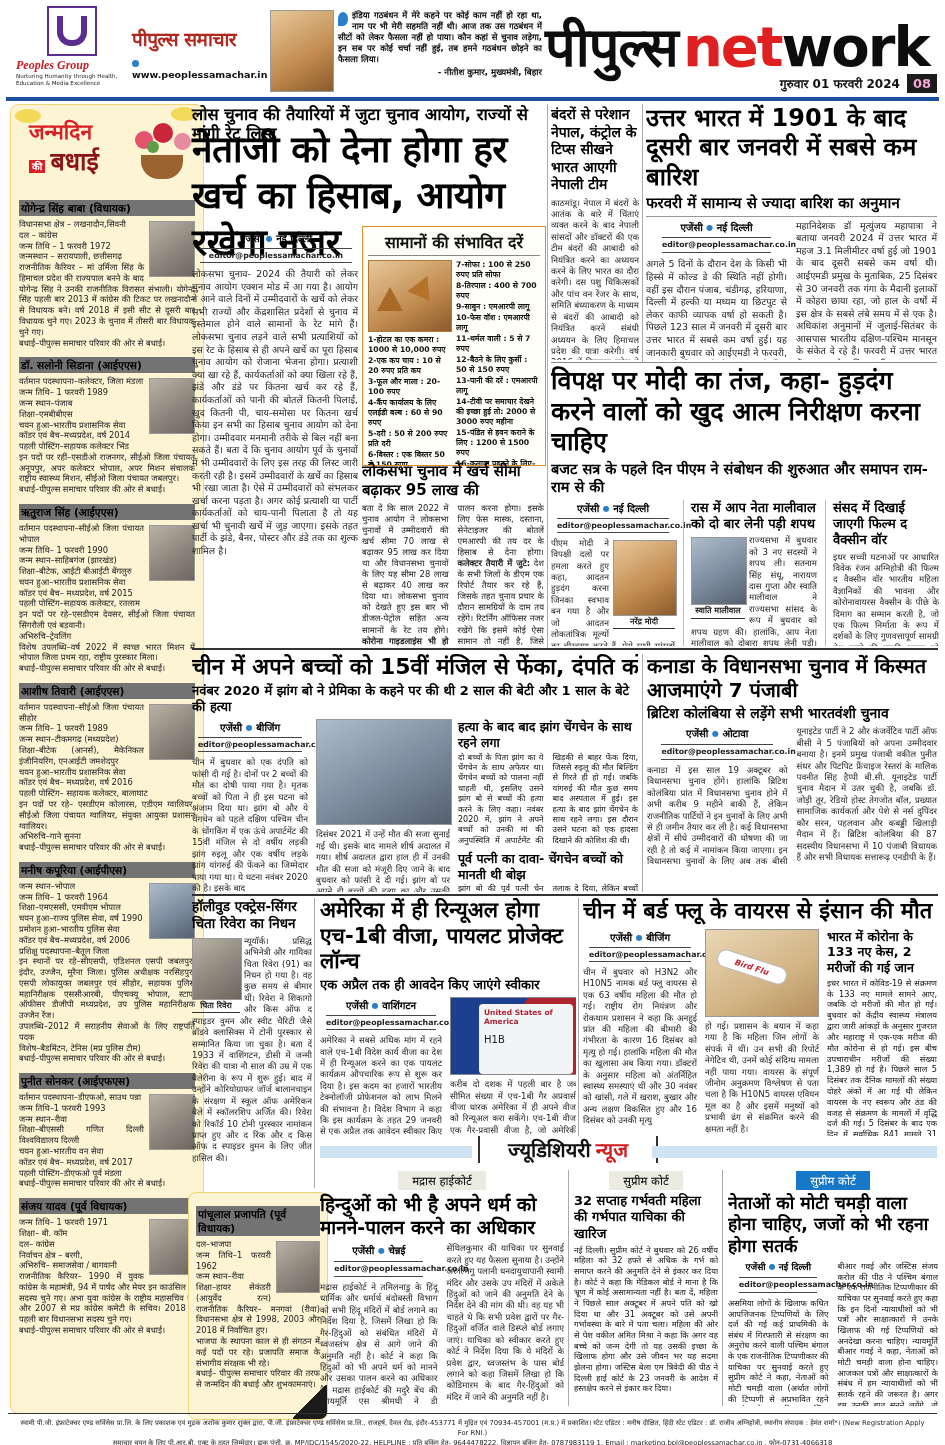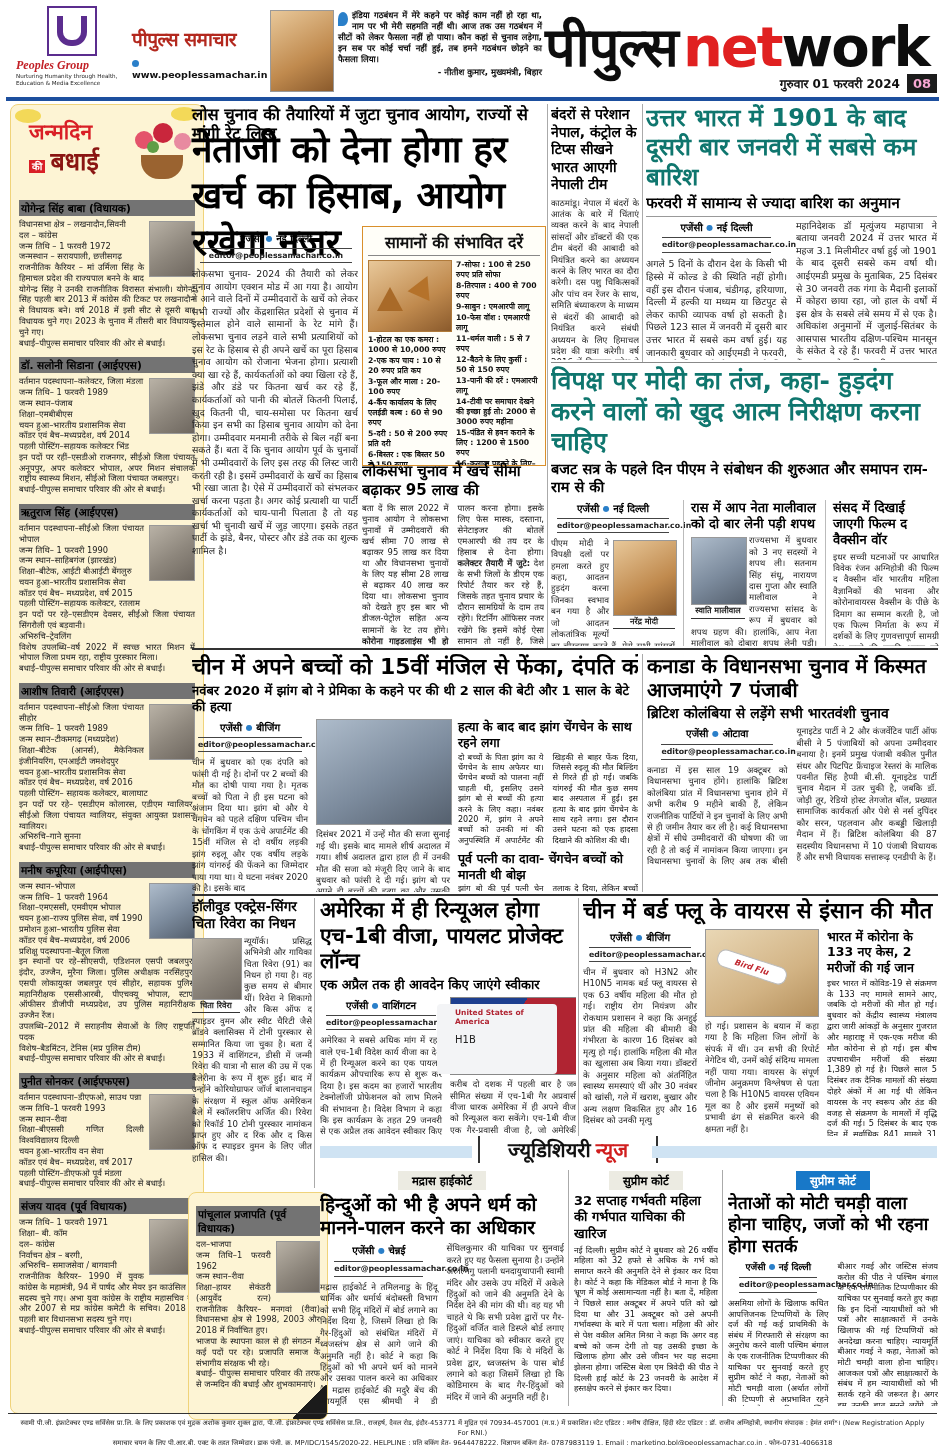--- a/index.html
+++ b/index.html
@@ -4,21 +4,21 @@
 <style>
   body{margin:0;background:#888}
   .page{position:relative;width:945px;height:1445px;background:#fff;margin:0 auto;
         font-family:"DejaVu Sans","Liberation Sans",sans-serif;color:#111;overflow:hidden}
   .abs{position:absolute}
   .jt{text-align:justify}
   .clip{overflow:hidden}
   
   .kicker{font-weight:bold;font-size:16.5px;line-height:1.15;color:#000}
   .hl-xl{font-weight:bold;font-size:37px;line-height:1.25;color:#000;letter-spacing:-.5px}
-  .hl-lg{font-weight:bold;font-size:24px;line-height:1.22;color:#0f766e}
+  .hl-lg{font-weight:bold;font-size:24px;line-height:1.22;color:#000000}
   .hl-md{font-weight:bold;font-size:20px;line-height:1.22;color:#000}
   .hl-sm{font-weight:bold;font-size:14.5px;line-height:1.25;color:#000}
   .hl-xs{font-weight:bold;font-size:12.5px;line-height:1.25;color:#000}
   .subhead{font-weight:bold;font-size:14px;line-height:1.25;color:#000}
   .body-t{font-size:9.4px;line-height:1.34;color:#1c1c1c}
   .body-s{font-size:8.6px;line-height:1.33;color:#1c1c1c}
   .cols2{column-count:2;column-gap:9px}
   
   .agency{text-align:center;font-weight:bold;font-size:10px;color:#000;padding:1px 0}
   .dot{color:#2a7fc9;font-size:8px;vertical-align:1px}
@@ -32,21 +32,21 @@
   .cap{font-weight:bold;font-size:8px;text-align:center;border-bottom:1px solid #333;padding:1px 0}
   
   .sb{background:#fdf4d4;border:1.5px solid #f0d37a;border-radius:8px}
   .bd-name{font-weight:bold;font-size:10.6px;color:#000;margin:9px 0 3px;background:#737373;padding:1px 2px}
   .bd-det{font-size:8.3px;line-height:1.3;color:#222;white-space:pre-line;text-align:justify}
   .bd-ph{width:44px;height:54px}
   
   .rates{border:1.4px solid #d98f2b;background:#fffef8;padding:4px 5px}
   .rates-title{font-weight:bold;font-size:16px;text-align:center;border-bottom:1.4px solid #888;padding-bottom:2px;margin-bottom:4px}
   .rate-it{font-size:7.7px;font-weight:bold;line-height:1.3;color:#111;margin-bottom:1px}
-  .badge{display:inline-block;background:#ecebe2;font-weight:bold;font-size:11.5px;padding:2px 14px;color:#000}
+  .badge{display:inline-block;background:#ecebe2;font-weight:normal;font-size:11.5px;padding:2px 14px;color:#000}
   .badge-blue{background:#1878c8;color:#fff}
   .vline{width:1px;background:#aaa}
   .hline{height:1.5px;background:#333}
   .bluebar{background:#cfe3f3;height:12px}
 </style>
 </head>
 <body>
 
 <div class="page">
 
@@ -363,21 +363,21 @@
     <div class="hl-md" style="font-size:21px">अमेरिका में ही रिन्यूअल होगा एच-1बी वीजा, पायलट प्रोजेक्ट लॉन्च</div>
     <div class="subhead" style="font-size:13px;margin:2px 0 4px">एक अप्रैल तक ही आवदेन किए जाएंगे स्वीकार</div>
     <div style="display:flex;gap:8px">
       <div style="width:122px">
         <div class="agency"><span>एजेंसी</span> <span class="dot">●</span> <span>वाशिंगटन</span></div>
         <div class="email">editor@peoplessamachar.co.in</div>
         <div class="body-s jt">अमेरिका ने सबसे अधिक मांग में रहने वाले एच-1बी विदेश कार्य वीजा का देश में ही रिन्यूअल करने का एक पायलट कार्यक्रम औपचारिक रूप से शुरू कर दिया है। इस कदम का हजारों भारतीय टेक्नोलॉजी प्रोफेशनल को लाभ मिलने की संभावना है। विदेश विभाग ने कहा कि इस कार्यक्रम के तहत 29 जनवरी से एक अप्रैल तक आवेदन स्वीकार किए जाएंगे। यह</div>
       </div>
       <div style="flex:1">
         <div style="width:126px;height:76px;background:linear-gradient(120deg,#1d3f8f 45%,#b02432 45%);border:1px solid #888;position:relative;margin-bottom:4px">
-          <div style="position:absolute;right:20px;top:6px;width:84px;height:62px;background:#f3f4f6;border-radius:4px;padding:4px 18px">
+          <div style="position:absolute;right:4px;top:6px;width:84px;height:62px;background:#f3f4f6;border-radius:4px;padding:4px 5px">
             <div style="font-size:7.5px;font-weight:bold;color:#b02432">United States of America</div>
             <div style="font-size:10px;font-weight:normal;color:#222;margin-top:8px">H1B</div>
           </div>
         </div>
         <div class="body-s jt">करीब दो दशक में पहली बार है जब सीमित संख्या में एच-1बी गैर अप्रवासी वीजा धारक अमेरिका में ही अपने वीजा को रिन्यूअल करा सकेंगे। एच-1बी वीजा एक गैर-प्रवासी वीजा है, जो अमेरिकी कंपनियों को विदेशी श्रमिकों को विशेष व्यवसायों में नियुक्त करने की अनुमति देता है।</div>
       </div>
     </div>
   </div>
   <div class="abs vline" style="left:578px;top:898px;height:238px"></div>
 

